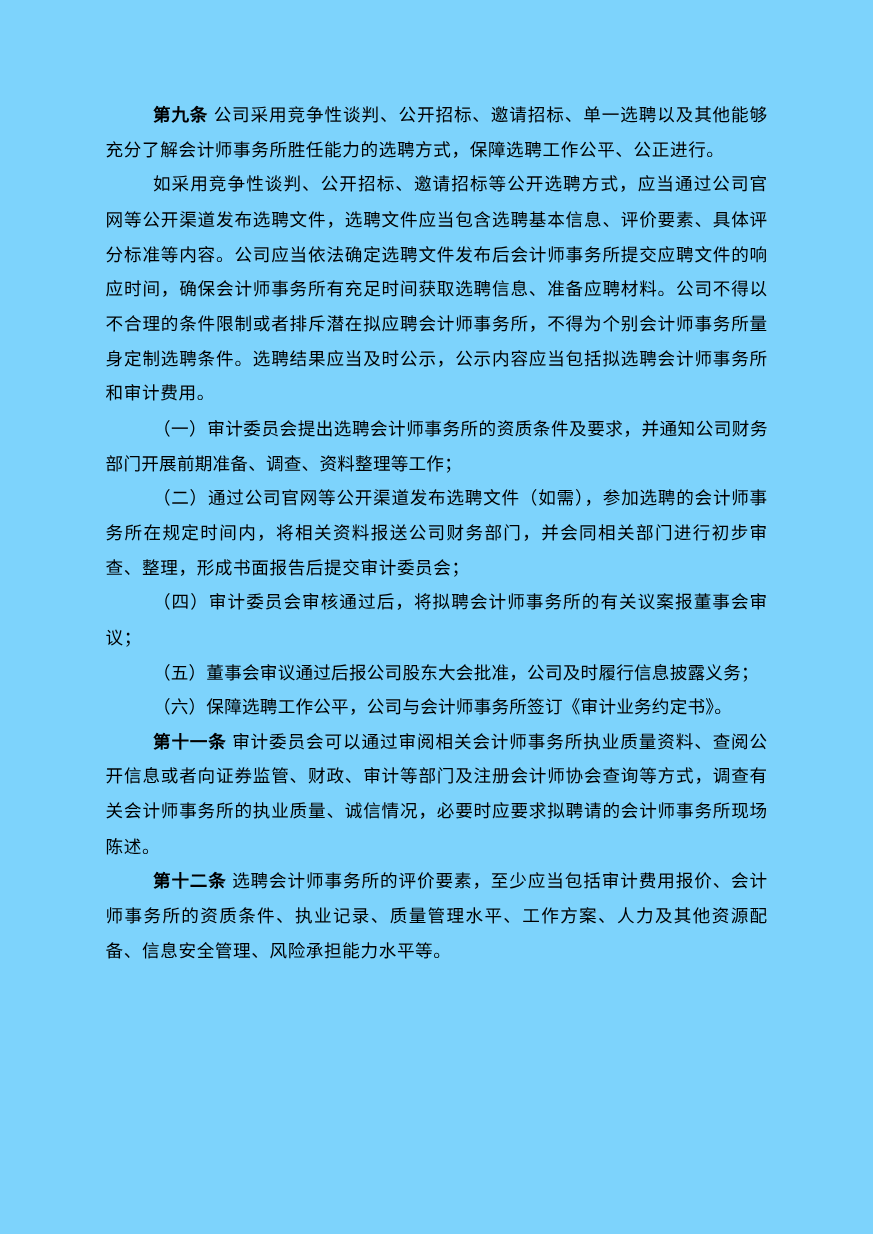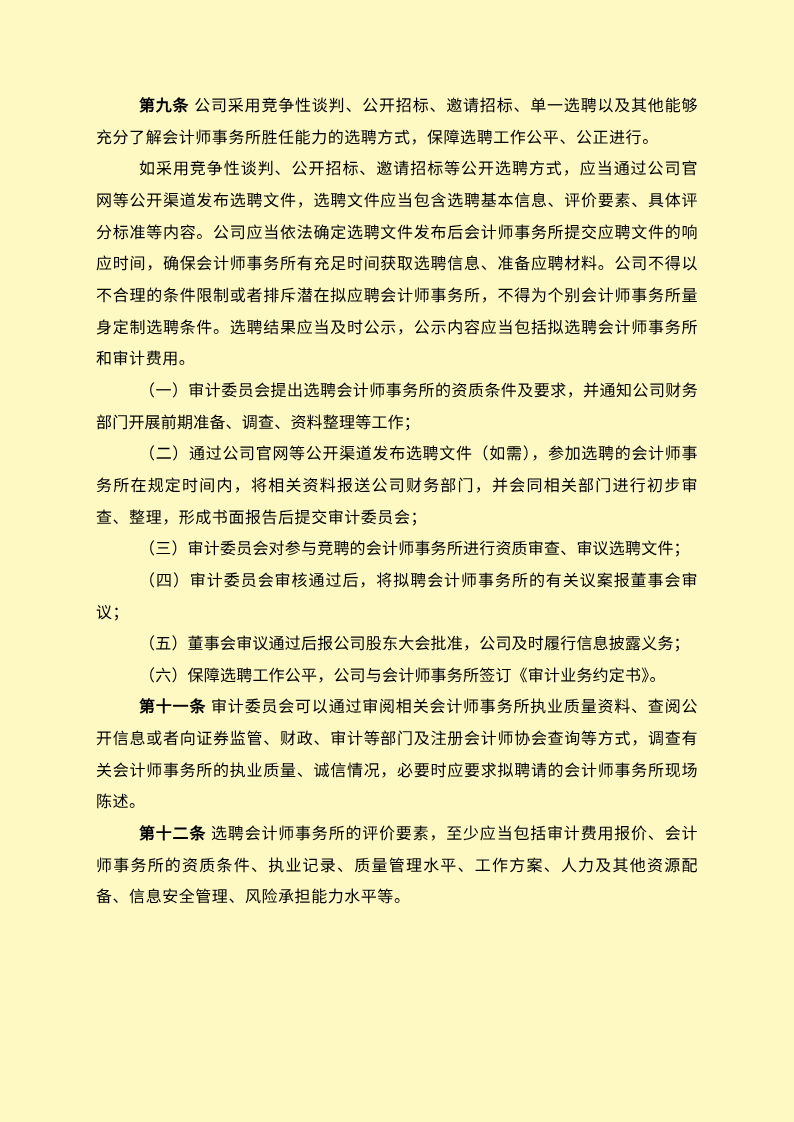--- a/index.html
+++ b/index.html
@@ -11,21 +11,21 @@
     width: 794px;
     height: 1122px;
     overflow: hidden;
     position: relative;
   }
   .page {
     box-sizing: border-box;
     width: 794px;
     height: 1122px;
     padding: 90px 96px 40px 96px;
-    background: #fef9c3;
+    background: #7dd3fc;
   }
   .doc-body p {
     margin: 0;
     padding: 0;
     font-family: "Liberation Serif", "DejaVu Serif", serif;
     font-size: 16px;
     line-height: 31.66px;
     letter-spacing: 0.55px;
     color: #000000;
     text-align: justify;
@@ -41,20 +41,19 @@
 </style>
 </head>
 <body>
 
 <div class="page">
   <div class="doc-body" id="doc-body">
       <p><span class="article-no">第九条</span> <span>公司采用竞争性谈判、公开招标、邀请招标、单一选聘以及其他能够充分了解会计师事务所胜任能力的选聘方式，保障选聘工作公平、公正进行。</span></p>
       <p><span>如采用竞争性谈判、公开招标、邀请招标等公开选聘方式，应当通过公司官网等公开渠道发布选聘文件，选聘文件应当包含选聘基本信息、评价要素、具体评分标准等内容。公司应当依法确定选聘文件发布后会计师事务所提交应聘文件的响应时间，确保会计师事务所有充足时间获取选聘信息、准备应聘材料。公司不得以不合理的条件限制或者排斥潜在拟应聘会计师事务所，不得为个别会计师事务所量身定制选聘条件。选聘结果应当及时公示，公示内容应当包括拟选聘会计师事务所和审计费用。</span></p>
       <p class="tight"><span>（一）审计委员会提出选聘会计师事务所的资质条件及要求，并通知公司财务部门开展前期准备、调查、资料整理等工作；</span></p>
       <p><span>（二）通过公司官网等公开渠道发布选聘文件（如需），参加选聘的会计师事务所在规定时间内，将相关资料报送公司财务部门，并会同相关部门进行初步审查、整理，形成书面报告后提交审计委员会；</span></p>
-      <p class="tight"><span>（三）审计委员会对参与竞聘的会计师事务所进行资质审查、审议选聘文件；</span></p>
       <p><span>（四）审计委员会审核通过后，将拟聘会计师事务所的有关议案报董事会审议；</span></p>
       <p class="tight"><span>（五）董事会审议通过后报公司股东大会批准，公司及时履行信息披露义务；</span></p>
       <p class="tight"><span>（六）保障选聘工作公平，公司与会计师事务所签订《审计业务约定书》。</span></p>
       <p><span class="article-no">第十一条</span> <span>审计委员会可以通过审阅相关会计师事务所执业质量资料、查阅公开信息或者向证券监管、财政、审计等部门及注册会计师协会查询等方式，调查有关会计师事务所的执业质量、诚信情况，必要时应要求拟聘请的会计师事务所现场陈述。</span></p>
       <p><span class="article-no">第十二条</span> <span>选聘会计师事务所的评价要素，至少应当包括审计费用报价、会计师事务所的资质条件、执业记录、质量管理水平、工作方案、人力及其他资源配备、信息安全管理、风险承担能力水平等。</span></p>
     </div>
 </div>
 
 </body></html>

